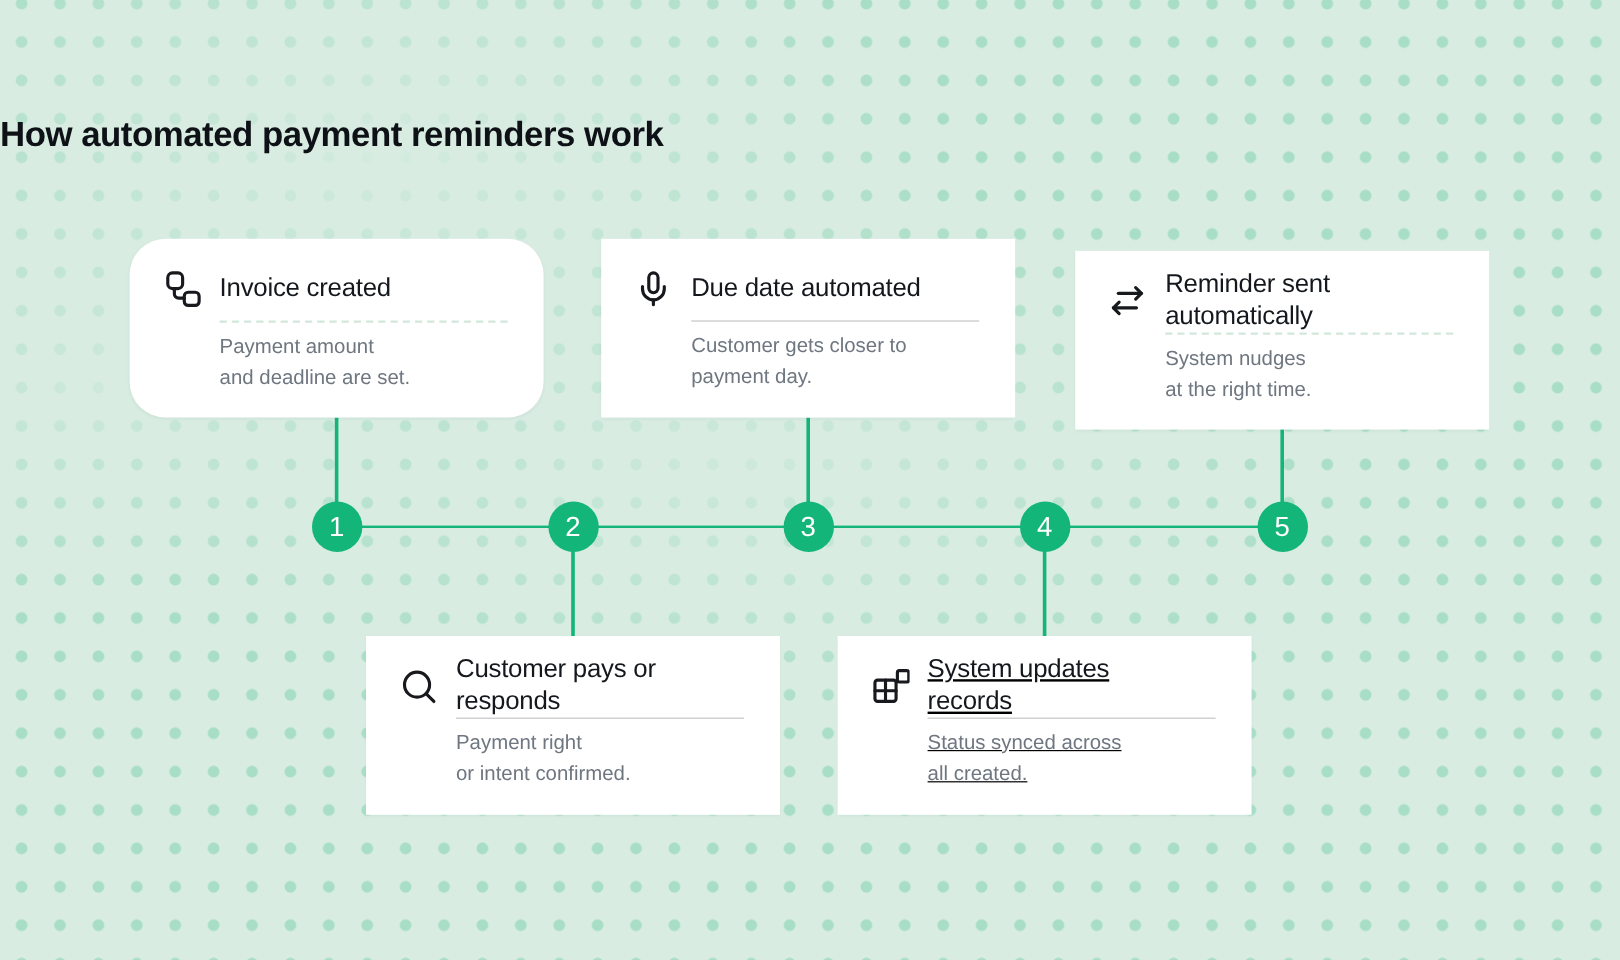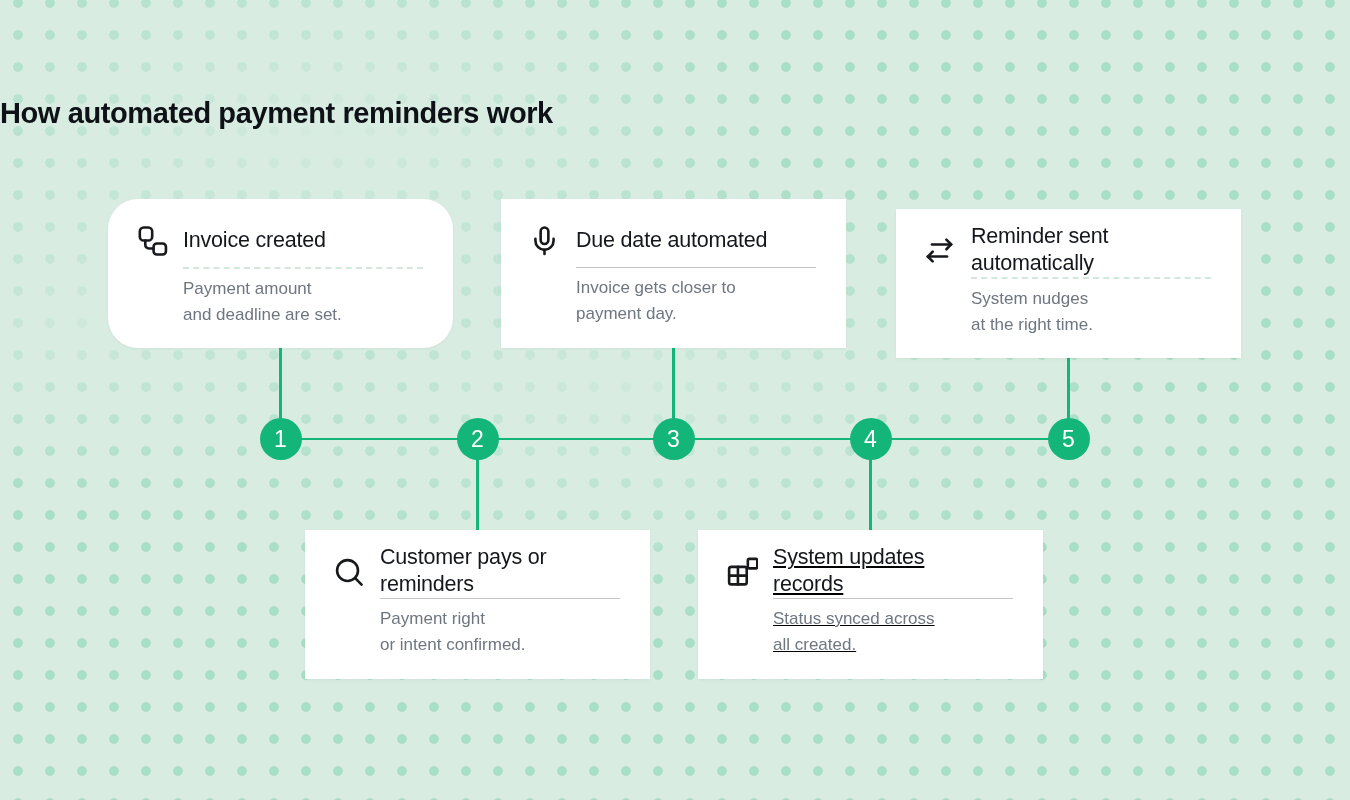--- a/index.html
+++ b/index.html
@@ -89,41 +89,41 @@
       <div class="step-circle" style="left: 456.5px; top: 418px;">2</div>
       <div class="card" style="left: 305px; top: 530px;">
     <div class="card-header">
       <span class="card-icon">
             <svg viewBox="0 0 24 24" fill="none" stroke="currentColor" stroke-width="1.9" stroke-linecap="round" stroke-linejoin="round">
               <circle cx="11.3" cy="11.3" r="7.6"></circle>
               <path d="m17.2 17.2 4.3 4.3"></path>
             </svg>
           </span>
       <div class="card-title">Customer pays or
-reminders</div>
+responds</div>
     </div>
     <hr class="card-divider">
     <div class="card-desc">Payment right
 or intent confirmed.</div>
   </div>
       <div class="vline" style="left: 672.2px; top: 348px; height: 91px;"></div>
       <div class="step-circle" style="left: 652.5px; top: 418px;">3</div>
       <div class="card" style="left: 501px; top: 199px;">
     <div class="card-header">
       <span class="card-icon">
             <svg viewBox="0 0 24 24" fill="none" stroke="currentColor" stroke-width="1.9" stroke-linecap="round" stroke-linejoin="round">
               <path d="M12 2.5a2.8 2.8 0 0 0-2.8 2.8v6.4a2.8 2.8 0 0 0 5.6 0V5.3A2.8 2.8 0 0 0 12 2.5Z"></path>
               <path d="M18.6 10.8v1.4a6.6 6.6 0 0 1-13.2 0v-1.4"></path>
               <path d="M12 18.8v3"></path>
             </svg>
           </span>
       <div class="card-title">Due date automated</div>
     </div>
     <hr class="card-divider">
-    <div class="card-desc">Invoice gets closer to
+    <div class="card-desc">Customer gets closer to
 payment day.</div>
   </div>
       <div class="vline" style="left: 869.2px; top: 439px; height: 91px;"></div>
       <div class="step-circle" style="left: 849.5px; top: 418px;">4</div>
       <div class="card" style="left: 698px; top: 530px; text-decoration: underline;">
     <div class="card-header">
       <span class="card-icon">
             <svg viewBox="0 0 24 24" fill="none" stroke="currentColor" stroke-width="1.9" stroke-linecap="round" stroke-linejoin="round">
               <rect x="3" y="8.6" width="12.8" height="12.8" rx="1.6"></rect>
               <path d="M9.4 8.6v12.8M3 15h12.8"></path>

